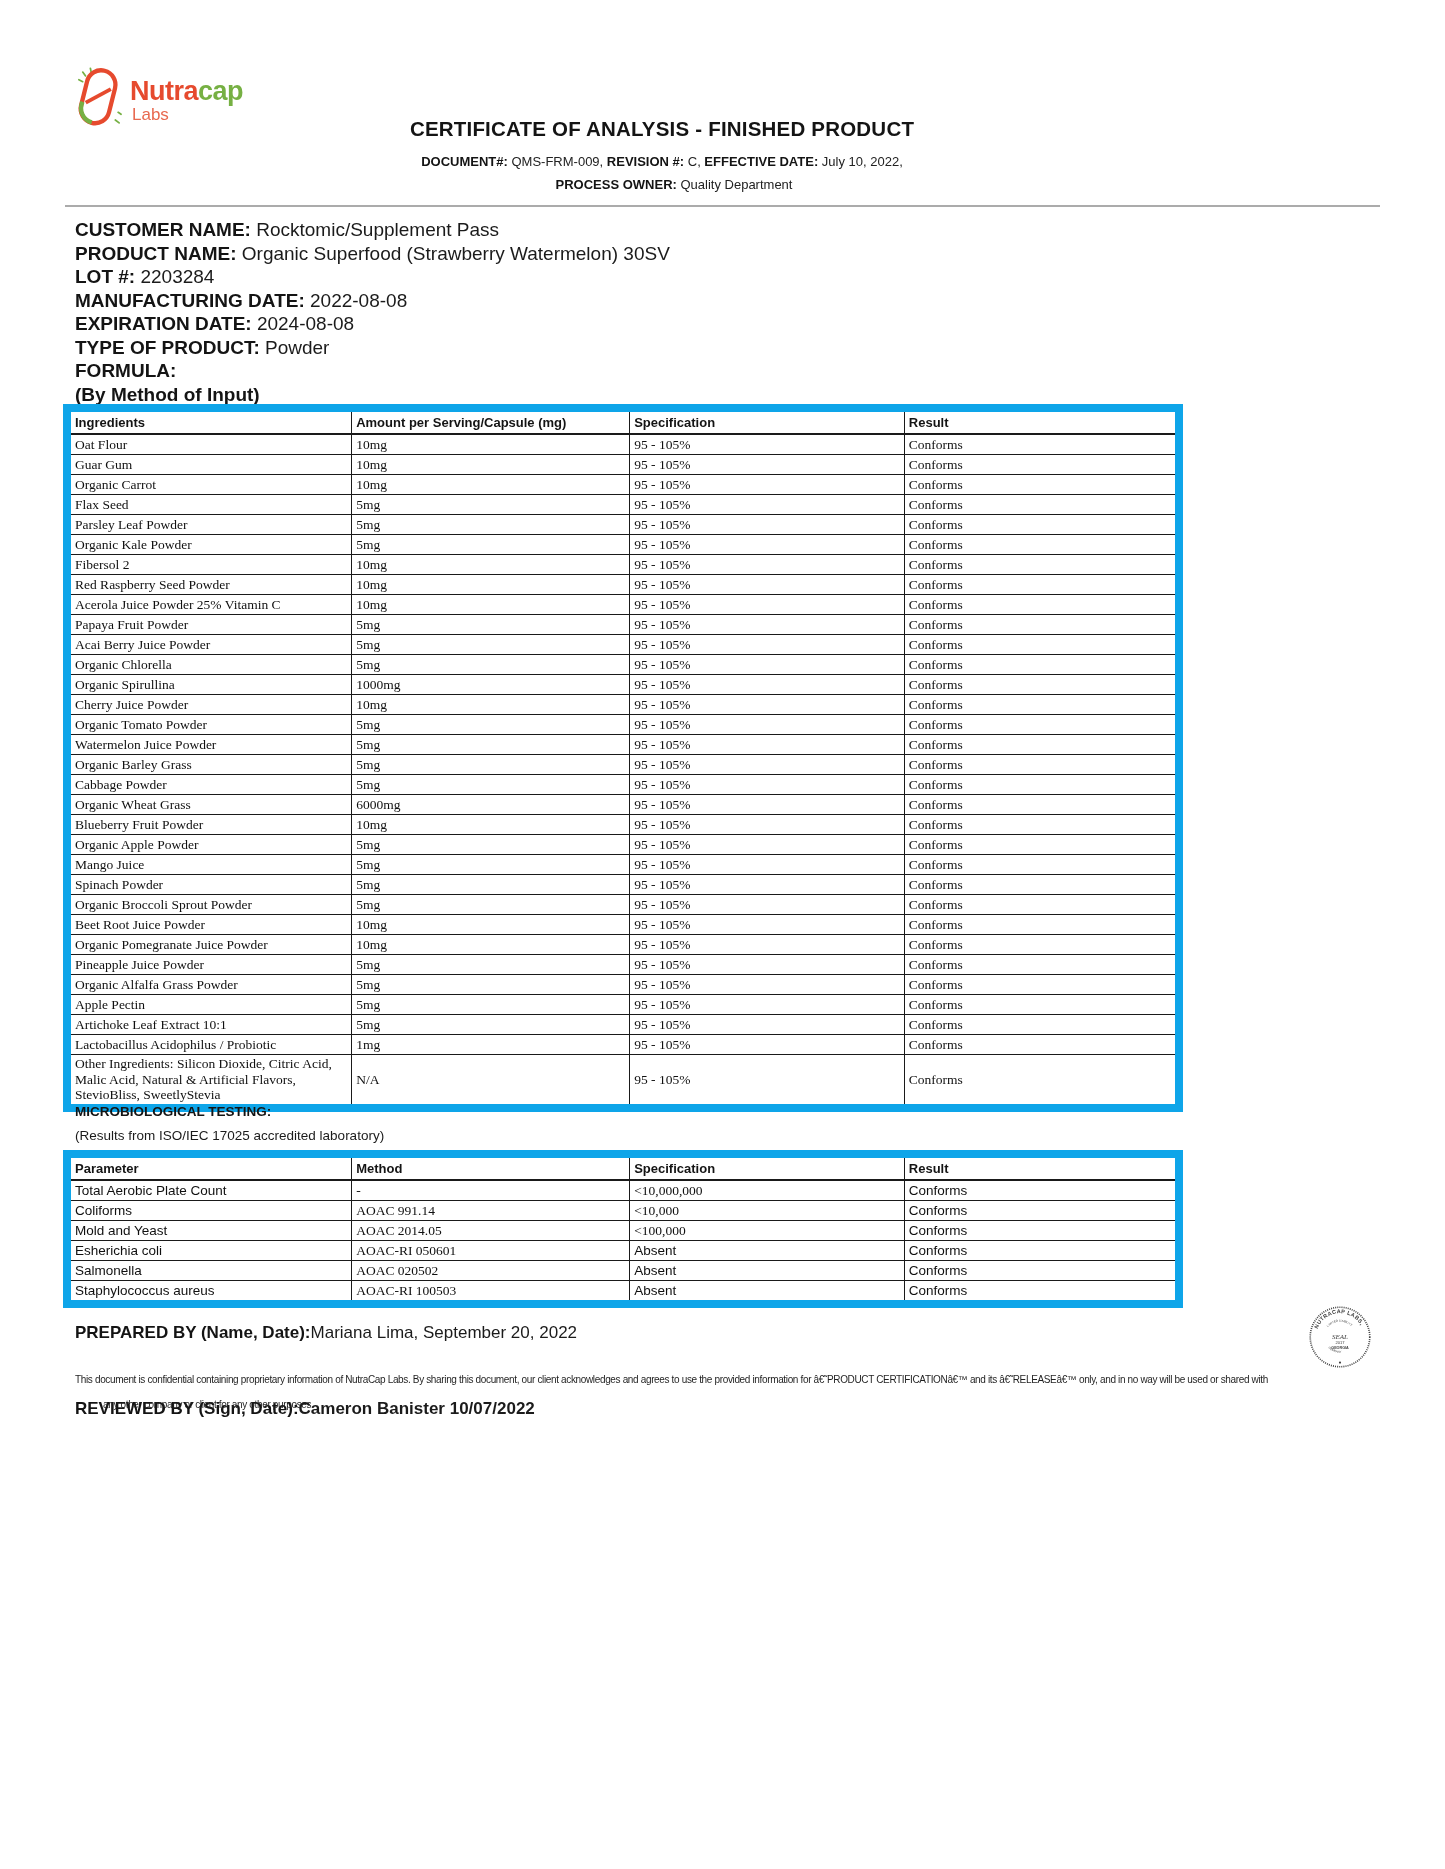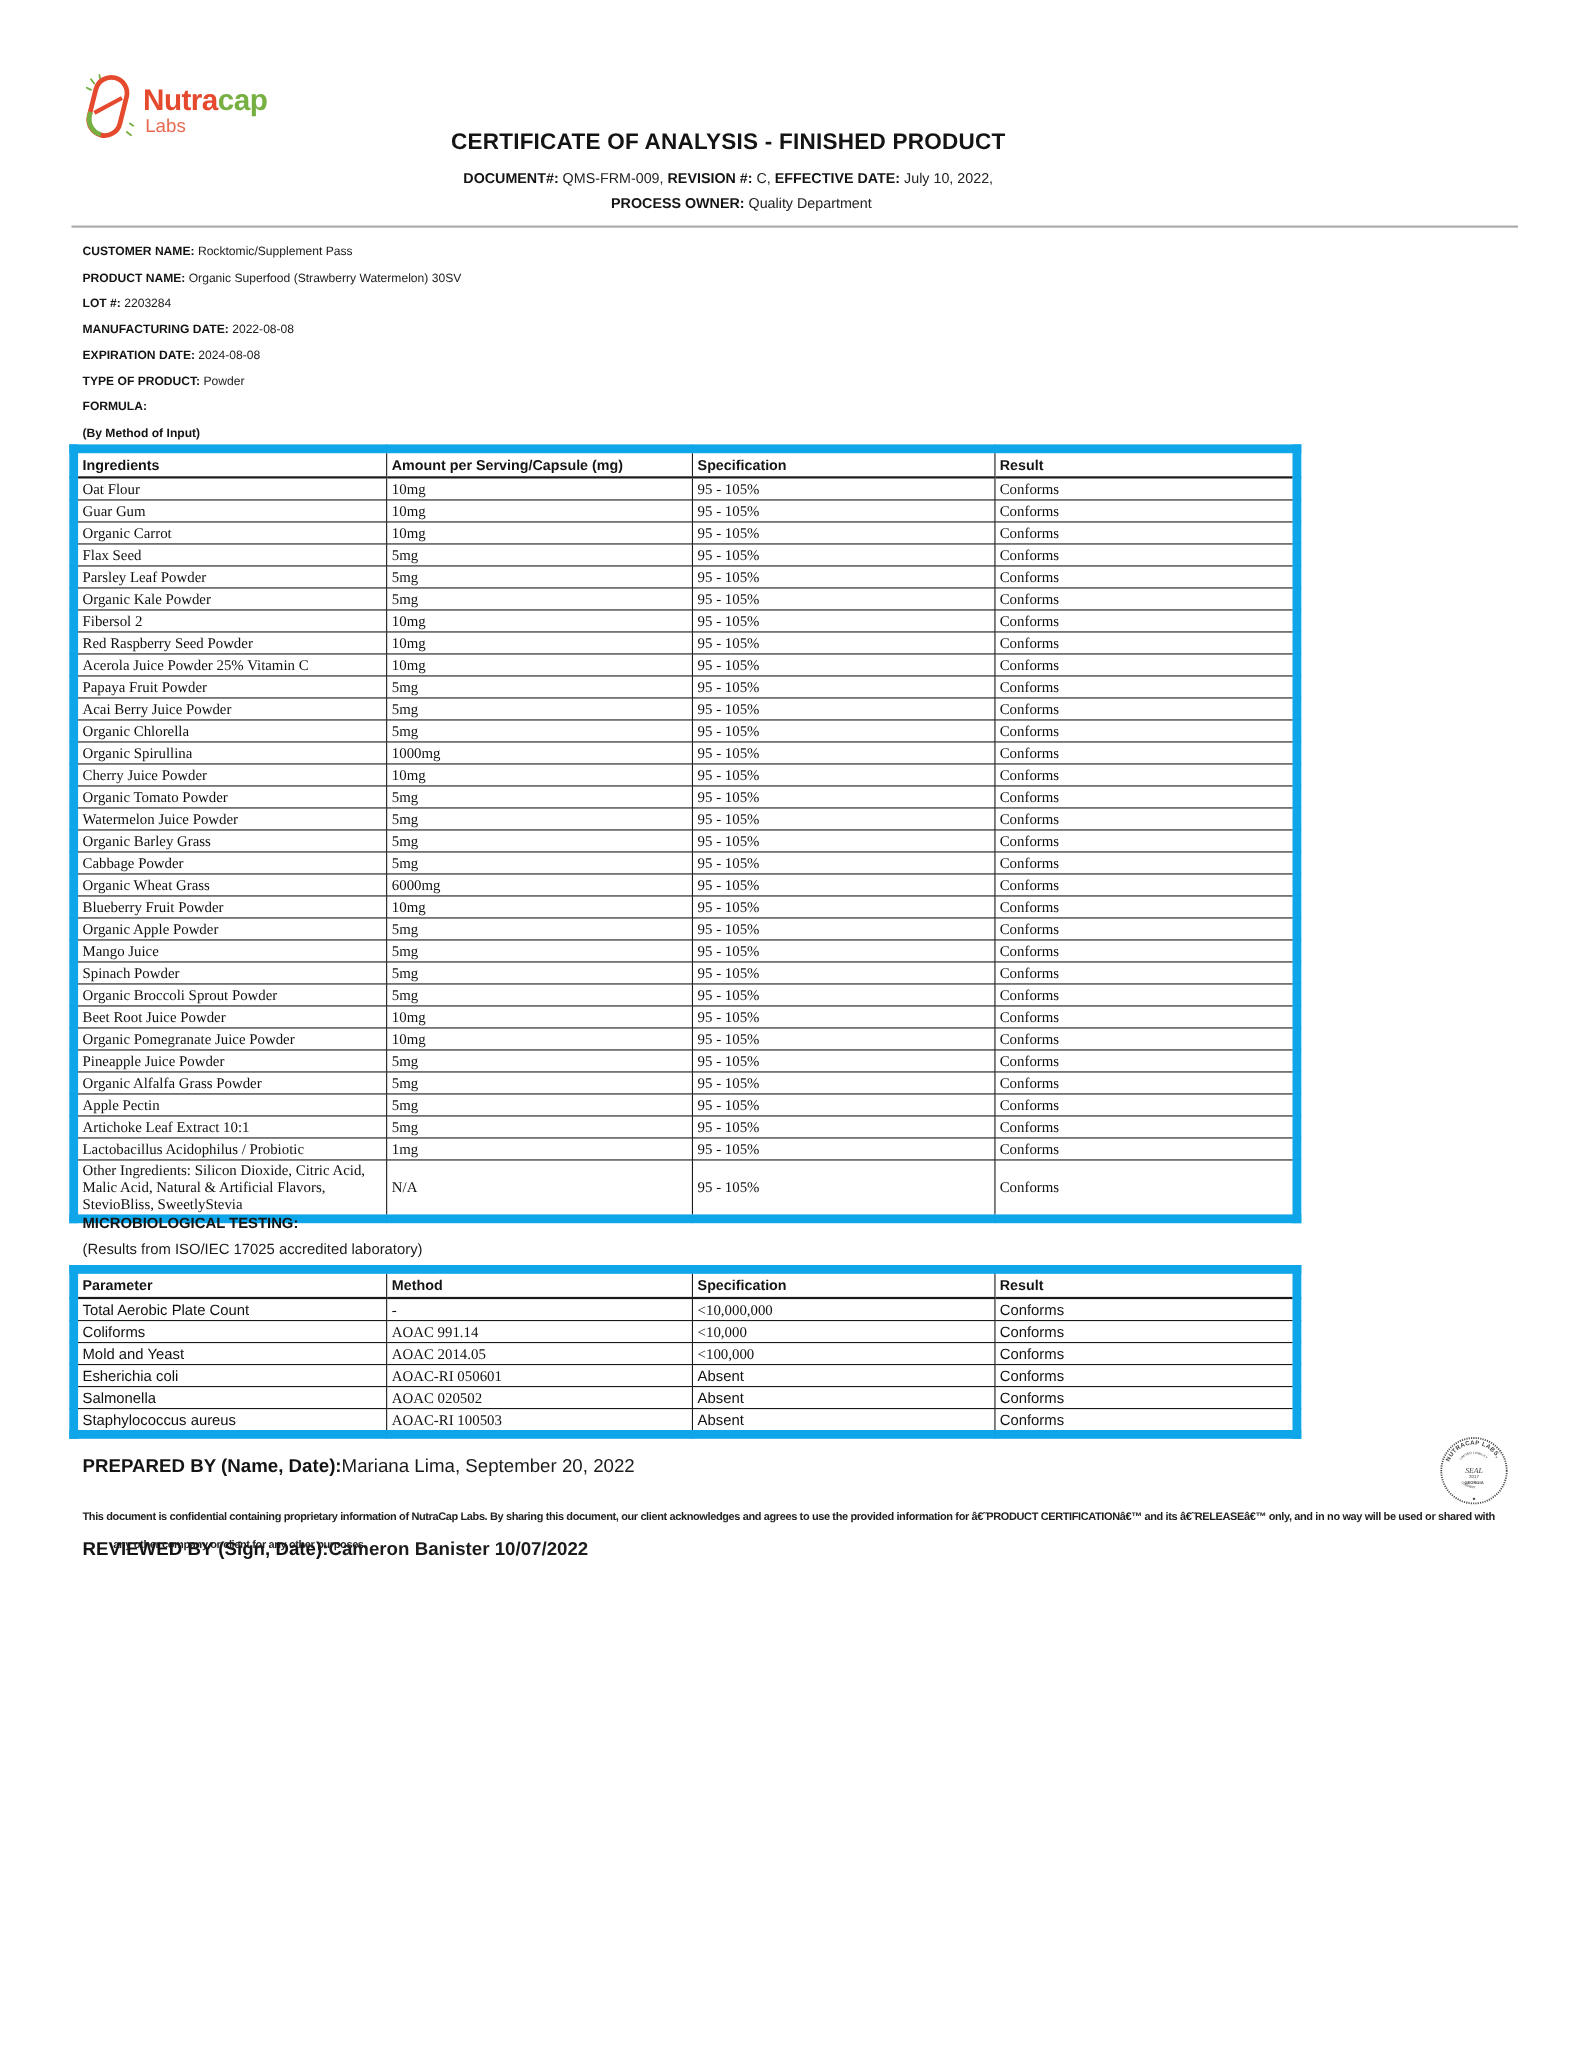--- a/index.html
+++ b/index.html
@@ -16,21 +16,21 @@
   .brand-cap{color:#76b043;}
   .brand-labs{display:block;font-weight:normal;font-size:17px;color:#e8694f;margin-top:1px;margin-left:2px;}
   
   .title-block{position:absolute;left:0;top:116px;width:1324px;text-align:center;}
   .doc-title{margin:0;font-size:20.5px;font-weight:bold;color:#141414;letter-spacing:0.2px;line-height:26px;}
   .doc-meta{font-size:13px;margin-top:12px;color:#222;}
   .doc-meta + .doc-meta{margin-top:8px;padding-left:24px;}
   .doc-meta b{color:#141414;}
   .rule{position:absolute;left:65px;top:205px;width:1315px;border-top:2px solid #ababab;}
   
-  .info-block{position:absolute;left:75px;top:218px;font-size:11px;line-height:23.5px;}
+  .info-block{position:absolute;left:75px;top:218px;font-size:19px;line-height:23.5px;}
   .info-line b{color:#141414;}
   
   table.data{position:absolute;left:63px;width:1120px;border-collapse:collapse;table-layout:fixed;
              border:8px solid #0ea5e9;}
   table.data th{border:1px solid #1a1a1a;border-bottom:2px solid #1a1a1a;
                 font-size:13px;font-weight:bold;text-align:left;padding:1px 4px;height:19px;color:#141414;}
   table.data td{border:1px solid #1a1a1a;font-size:13.5px;text-align:left;vertical-align:middle;
                 padding:1px 4px;height:17px;line-height:15.5px;color:#101010;overflow:hidden;}
   .ing-table{top:404px;}
   .micro-table{top:1150px;}
@@ -38,21 +38,21 @@
   td.serif{font-family:"Liberation Serif",serif;}
   
   .micro-heading{position:absolute;left:75px;top:1104px;font-size:13.5px;font-weight:bold;color:#141414;text-align:right;}
   .micro-sub{position:absolute;left:75px;top:1128px;font-size:13.5px;}
   
   .sign-line{position:absolute;left:75px;font-size:17px;}
   .sign-line b{color:#141414;}
   .prepared{top:1323px;}
   .reviewed{top:1399px;}
   .reviewed .sign-value{font-weight:bold;}
-  .disclaimer{position:absolute;left:75px;font-size:10px;font-weight:bold;letter-spacing:-0.35px;
+  .disclaimer{position:absolute;left:75px;font-size:10px;font-weight:normal;letter-spacing:-0.35px;
               white-space:nowrap;color:#1f1f1f;}
   .disc1{top:1374px;}
   .disc2{top:1399px;margin-left:28px;}
   .seal{position:absolute;left:1308px;top:1305px;width:64px;height:64px;}
 </style>
 </head>
 <body>
 
 <div class="page">
 

